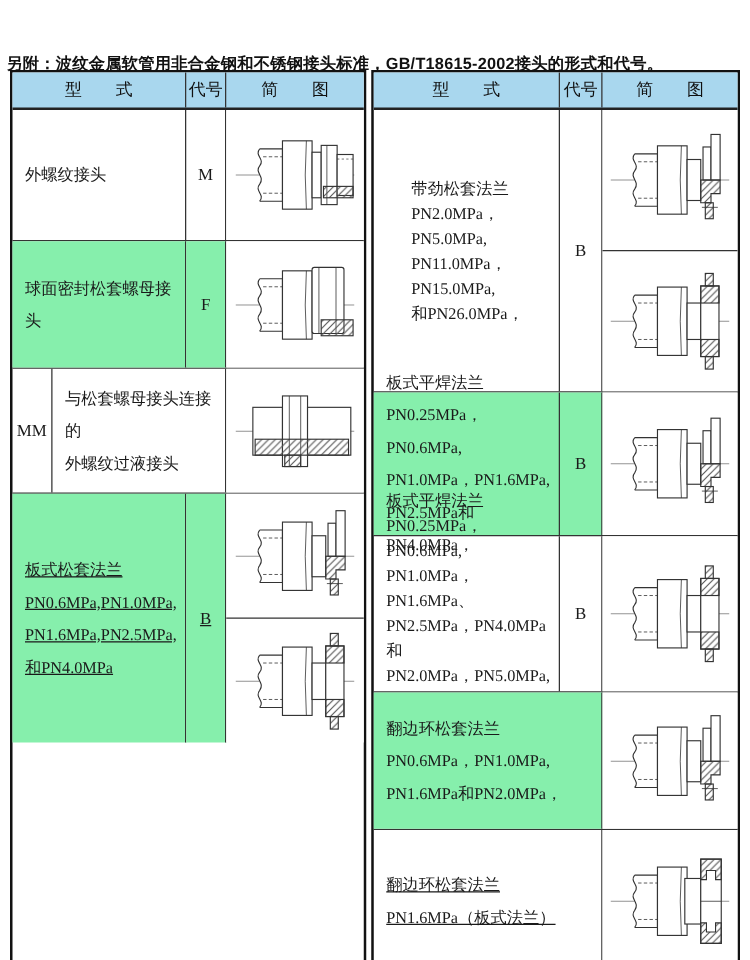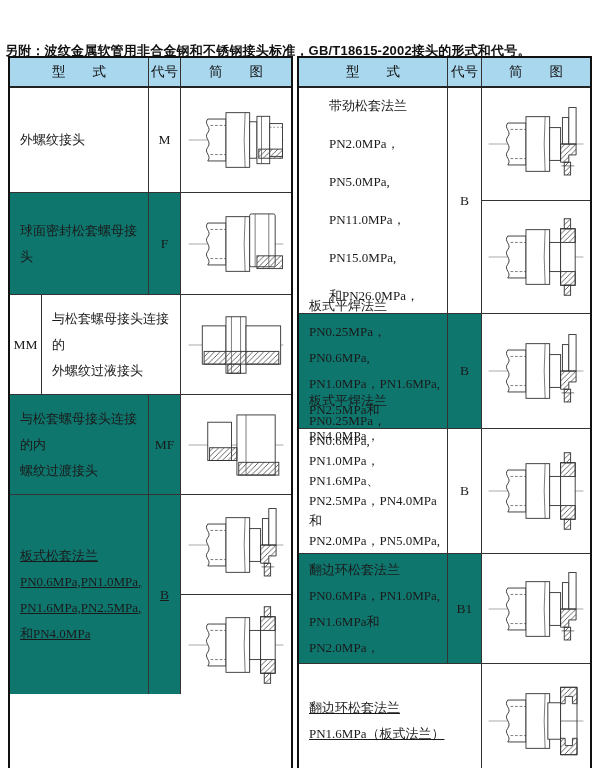--- a/index.html
+++ b/index.html
@@ -19,31 +19,31 @@
   .row{display:flex;box-sizing:border-box;border-bottom:1px solid #333;}
   .row.last{border-bottom:none;text-decoration:underline;}
   .cell{box-sizing:border-box;border-right:1px solid #333;}
   .cell:last-child{border-right:none;text-align:center;}
   .hrow{height:30px;background:#a9d7ee;border-bottom:2px solid #222;}
   .hcell{display:flex;align-items:center;justify-content:center;
     font-size:13.5px;color:#101010;}
   .type-cell{flex:1;display:flex;align-items:center;padding:4px 3px 4px 10px;
     font-size:13px;line-height:26px;white-space:pre-line;}
   .lh-tight{line-height:20px;}
-  .lh-loose{line-height:38px;padding-left:30px;}
+  .lh-loose{line-height:20px;padding-left:30px;}
   .code-cell{display:flex;align-items:center;justify-content:center;font-size:13.5px;}
   .cw-l{width:32px;}
   .cw-r{width:34px;}
   .dw-l{width:110px;}
   .dw-r{width:108px;}
   .diagram-cell{display:flex;flex-direction:column;background:#fff;}
   .diagram-cell .sub{flex:1;display:flex;align-items:center;justify-content:center;}
   .diagram-cell .sub + .sub{border-top:1px solid #333;}
   .diagram-cell svg{width:104px;height:82px;}
-  .yellow .type-cell,.yellow .code-cell{background:#0f766e;}
+  .yellow .type-cell,.yellow .code-cell{background:#86efac;}
   .defs-holder{position:absolute;width:0;height:0;overflow:hidden;}
 </style>
 </head>
 <body>
 
 <svg class="defs-holder" aria-hidden="true">
   <defs>
     <pattern id="hch" patternUnits="userSpaceOnUse" width="6" height="6">
       <path d="M-1,7 L7,-1 M-1,1 L1,-1 M5,7 L7,5" stroke="#555" stroke-width="1"></path>
     </pattern>
@@ -175,32 +175,20 @@
 外螺纹过液接头</div>
       <div class="cell diagram-cell dw-l">
         <div class="sub">
             <svg viewBox="0 0 110 90">
               <use href="#d-mm"></use>
             </svg>
           </div>
       </div>
     </div>
 
-    <div class="row yellow" style="height:100px">
-      <div class="cell type-cell">与松套螺母接头连接的内
-螺纹过渡接头</div>
-      <div class="cell code-cell cw-l">MF</div>
-      <div class="cell diagram-cell dw-l">
-        <div class="sub">
-            <svg viewBox="0 0 110 90">
-              <use href="#d-mf"></use>
-            </svg>
-          </div>
-      </div>
-    </div>
 
 
     <div class="row yellow last" style="height:199px">
       <div class="cell type-cell">板式松套法兰
 PN0.6MPa,PN1.0MPa,
 PN1.6MPa,PN2.5MPa,
 和PN4.0MPa</div>
       <div class="cell code-cell cw-l">B</div>
       <div class="cell diagram-cell dw-l">
         <div class="sub">
@@ -273,21 +261,20 @@
               <use href="#d-fb"></use>
             </svg>
           </div>
       </div>
     </div>
 
     <div class="row yellow" style="height:110px">
       <div class="cell type-cell">翻边环松套法兰
 PN0.6MPa，PN1.0MPa,
 PN1.6MPa和PN2.0MPa，</div>
-      <div class="cell code-cell cw-r">B1</div>
       <div class="cell diagram-cell dw-r">
         <div class="sub">
             <svg viewBox="0 0 110 90">
               <use href="#d-fa"></use>
             </svg>
           </div>
       </div>
     </div>
 
     <div class="row last" style="height:114px">

